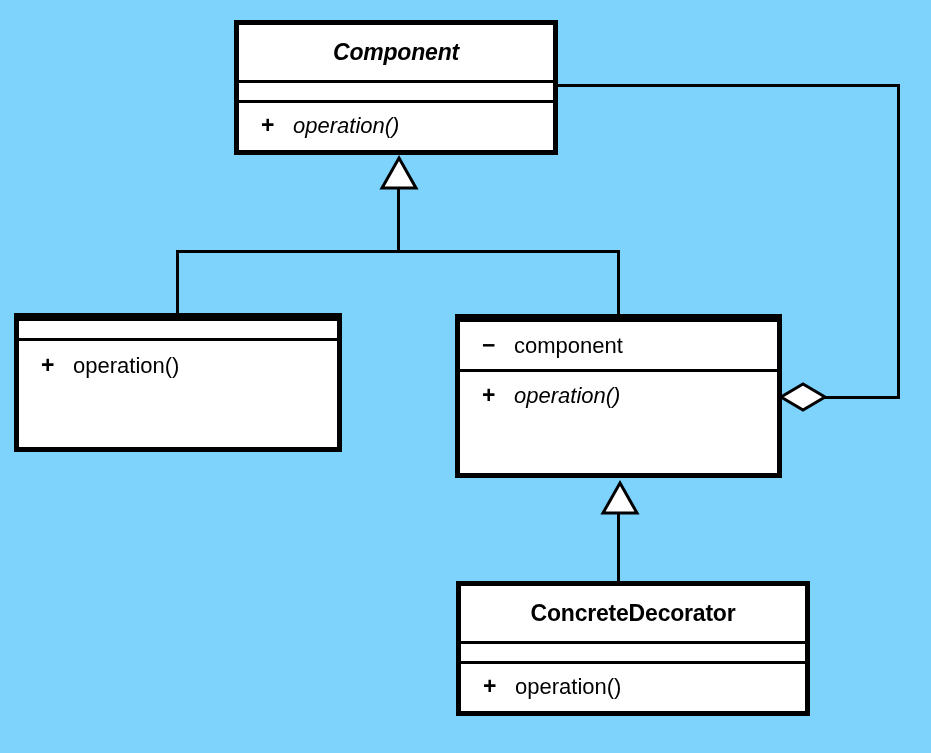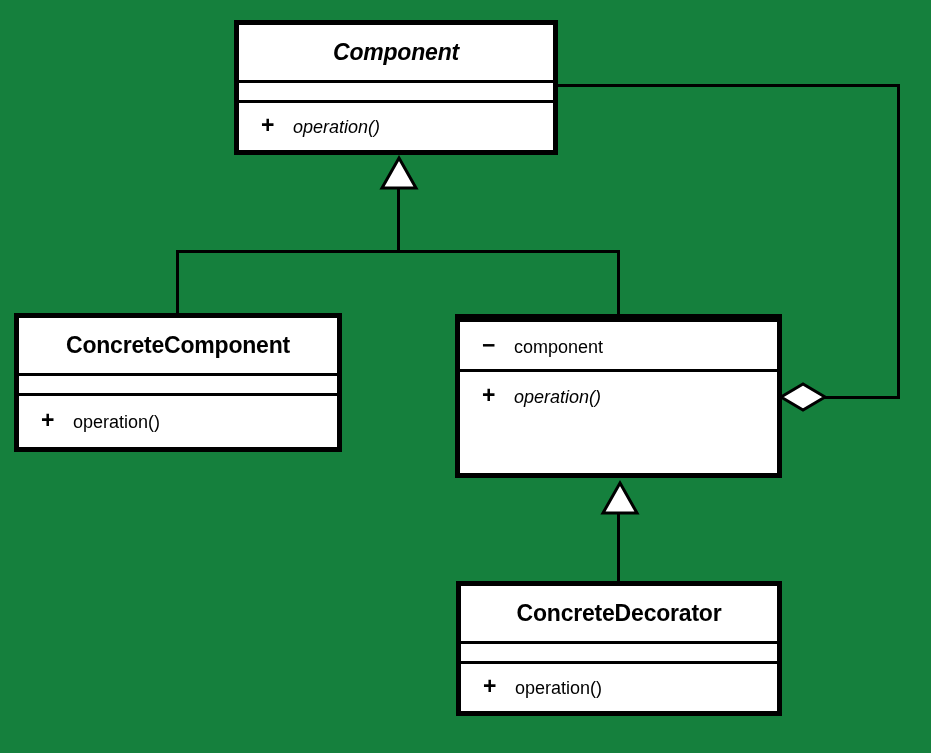--- a/index.html
+++ b/index.html
@@ -8,21 +8,21 @@
     padding: 0;
     background: #ffffff;
   }
   body {
     font-family: "Liberation Sans", sans-serif;
   }
   #diagram-canvas {
     position: relative;
     width: 931px;
     height: 753px;
-    background: #15803d;
+    background: #7dd3fc;
     overflow: hidden;
   }
   
   .uml-class {
     position: absolute;
     box-sizing: border-box;
     background: #ffffff;
     border: 5px solid #000000;
     z-index: 3;
   }
@@ -61,21 +61,21 @@
     padding-left: 22px;
   }
   .member-visibility {
     font-size: 23px;
     font-weight: bold;
     color: #000000;
     width: 32px;
     display: inline-block;
   }
   .member-label {
-    font-size: 18px;
+    font-size: 22px;
     font-weight: normal;
     color: #000000;
   }
   .member-label.abstract {
     font-style: italic;
   }
   
   .edge {
     position: absolute;
     background: #000000;
@@ -121,23 +121,20 @@
     <div class="uml-compartment compartment-empty divider-top"></div>
     <div class="uml-compartment compartment-members divider-top" style="height:47px;">
       <div class="member-row">
         <span class="member-visibility">+</span>
         <span class="member-label abstract">operation()</span>
       </div>
     </div>
   </div>
 
   <div class="uml-class" style="left:14px; top:313px; width:328px; height:139px;">
-    <div class="uml-compartment compartment-name" style="height:55px;">
-      <span class="class-title">ConcreteComponent</span>
-    </div>
     <div class="uml-compartment compartment-empty divider-top"></div>
     <div class="uml-compartment compartment-members divider-top" style="height:51px;">
       <div class="member-row">
         <span class="member-visibility">+</span>
         <span class="member-label">operation()</span>
       </div>
     </div>
   </div>
 
   <div class="uml-class" style="left:455px; top:314px; width:327px; height:164px;">
@@ -148,21 +145,21 @@
       </div>
     </div>
     <div class="uml-compartment compartment-members divider-top" style="height:50px;">
       <div class="member-row">
         <span class="member-visibility">+</span>
         <span class="member-label abstract">operation()</span>
       </div>
     </div>
   </div>
 
-  <div class="uml-class" style="left:456px; top:581px; width:326px; height:135px;">
+  <div class="uml-class" style="left:456px; top:581px; width:354px; height:135px;">
     <div class="uml-compartment compartment-name" style="height:55px;">
       <span class="class-title">ConcreteDecorator</span>
     </div>
     <div class="uml-compartment compartment-empty divider-top"></div>
     <div class="uml-compartment compartment-members divider-top" style="height:47px;">
       <div class="member-row">
         <span class="member-visibility">+</span>
         <span class="member-label">operation()</span>
       </div>
     </div>

